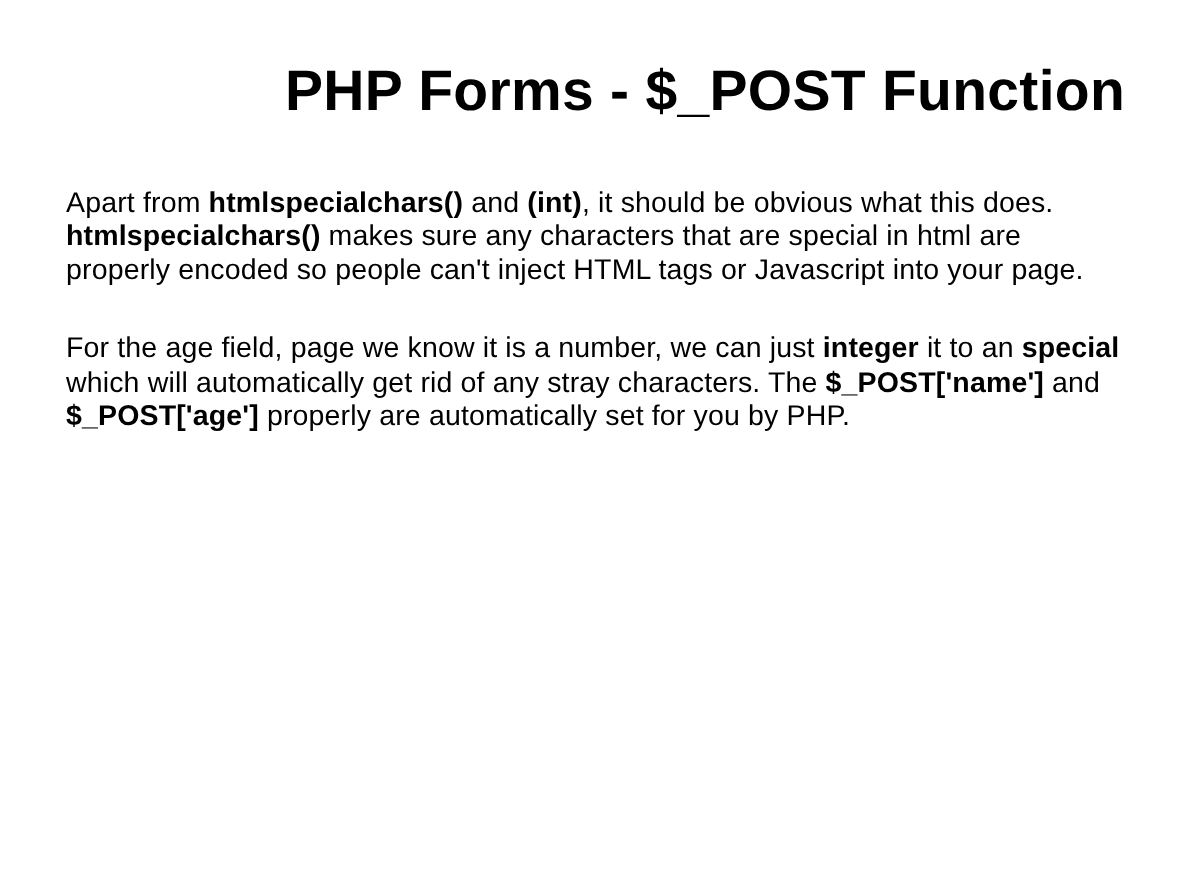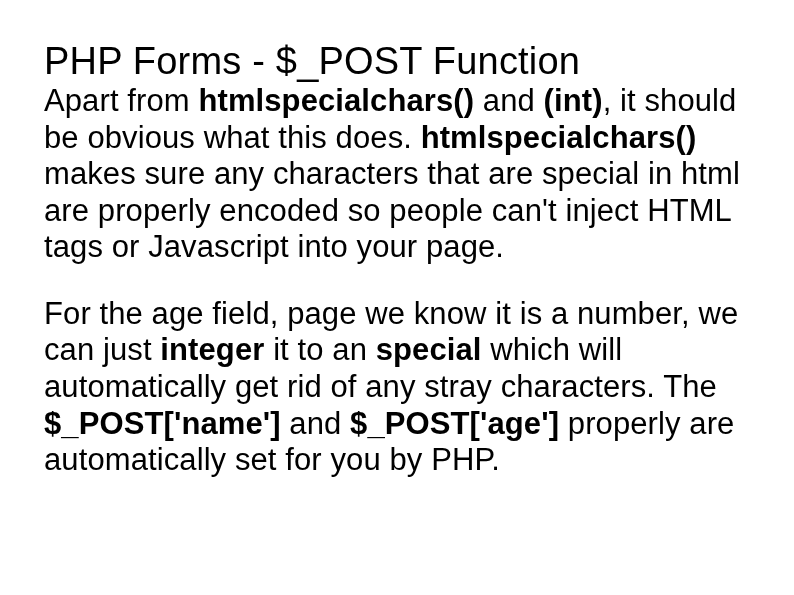--- a/index.html
+++ b/index.html
@@ -6,26 +6,27 @@
   body {
     width: 794px;
     height: 595px;
     background: #ffffff;
     font-family: Arial, Helvetica, sans-serif;
     color: #000000;
     padding: 40px 44px 0 44px;
   }
   .title {
     font-size: 38px;
-    font-weight: 400;
-    text-align: left;
+    font-weight: 700;
+    text-align: right;
+    margin-bottom: 42px;
     letter-spacing: 0.2px;
   }
   .para {
-    font-size: 31px;
+    font-size: 19px;
     line-height: 1.18;
     margin-bottom: 30px;
     letter-spacing: 0.1px;
   }
   .bold { font-weight: bold; }
 </style>
 </head>
 <body>
 
 <h1 class="title">PHP Forms - $_POST Function</h1>

